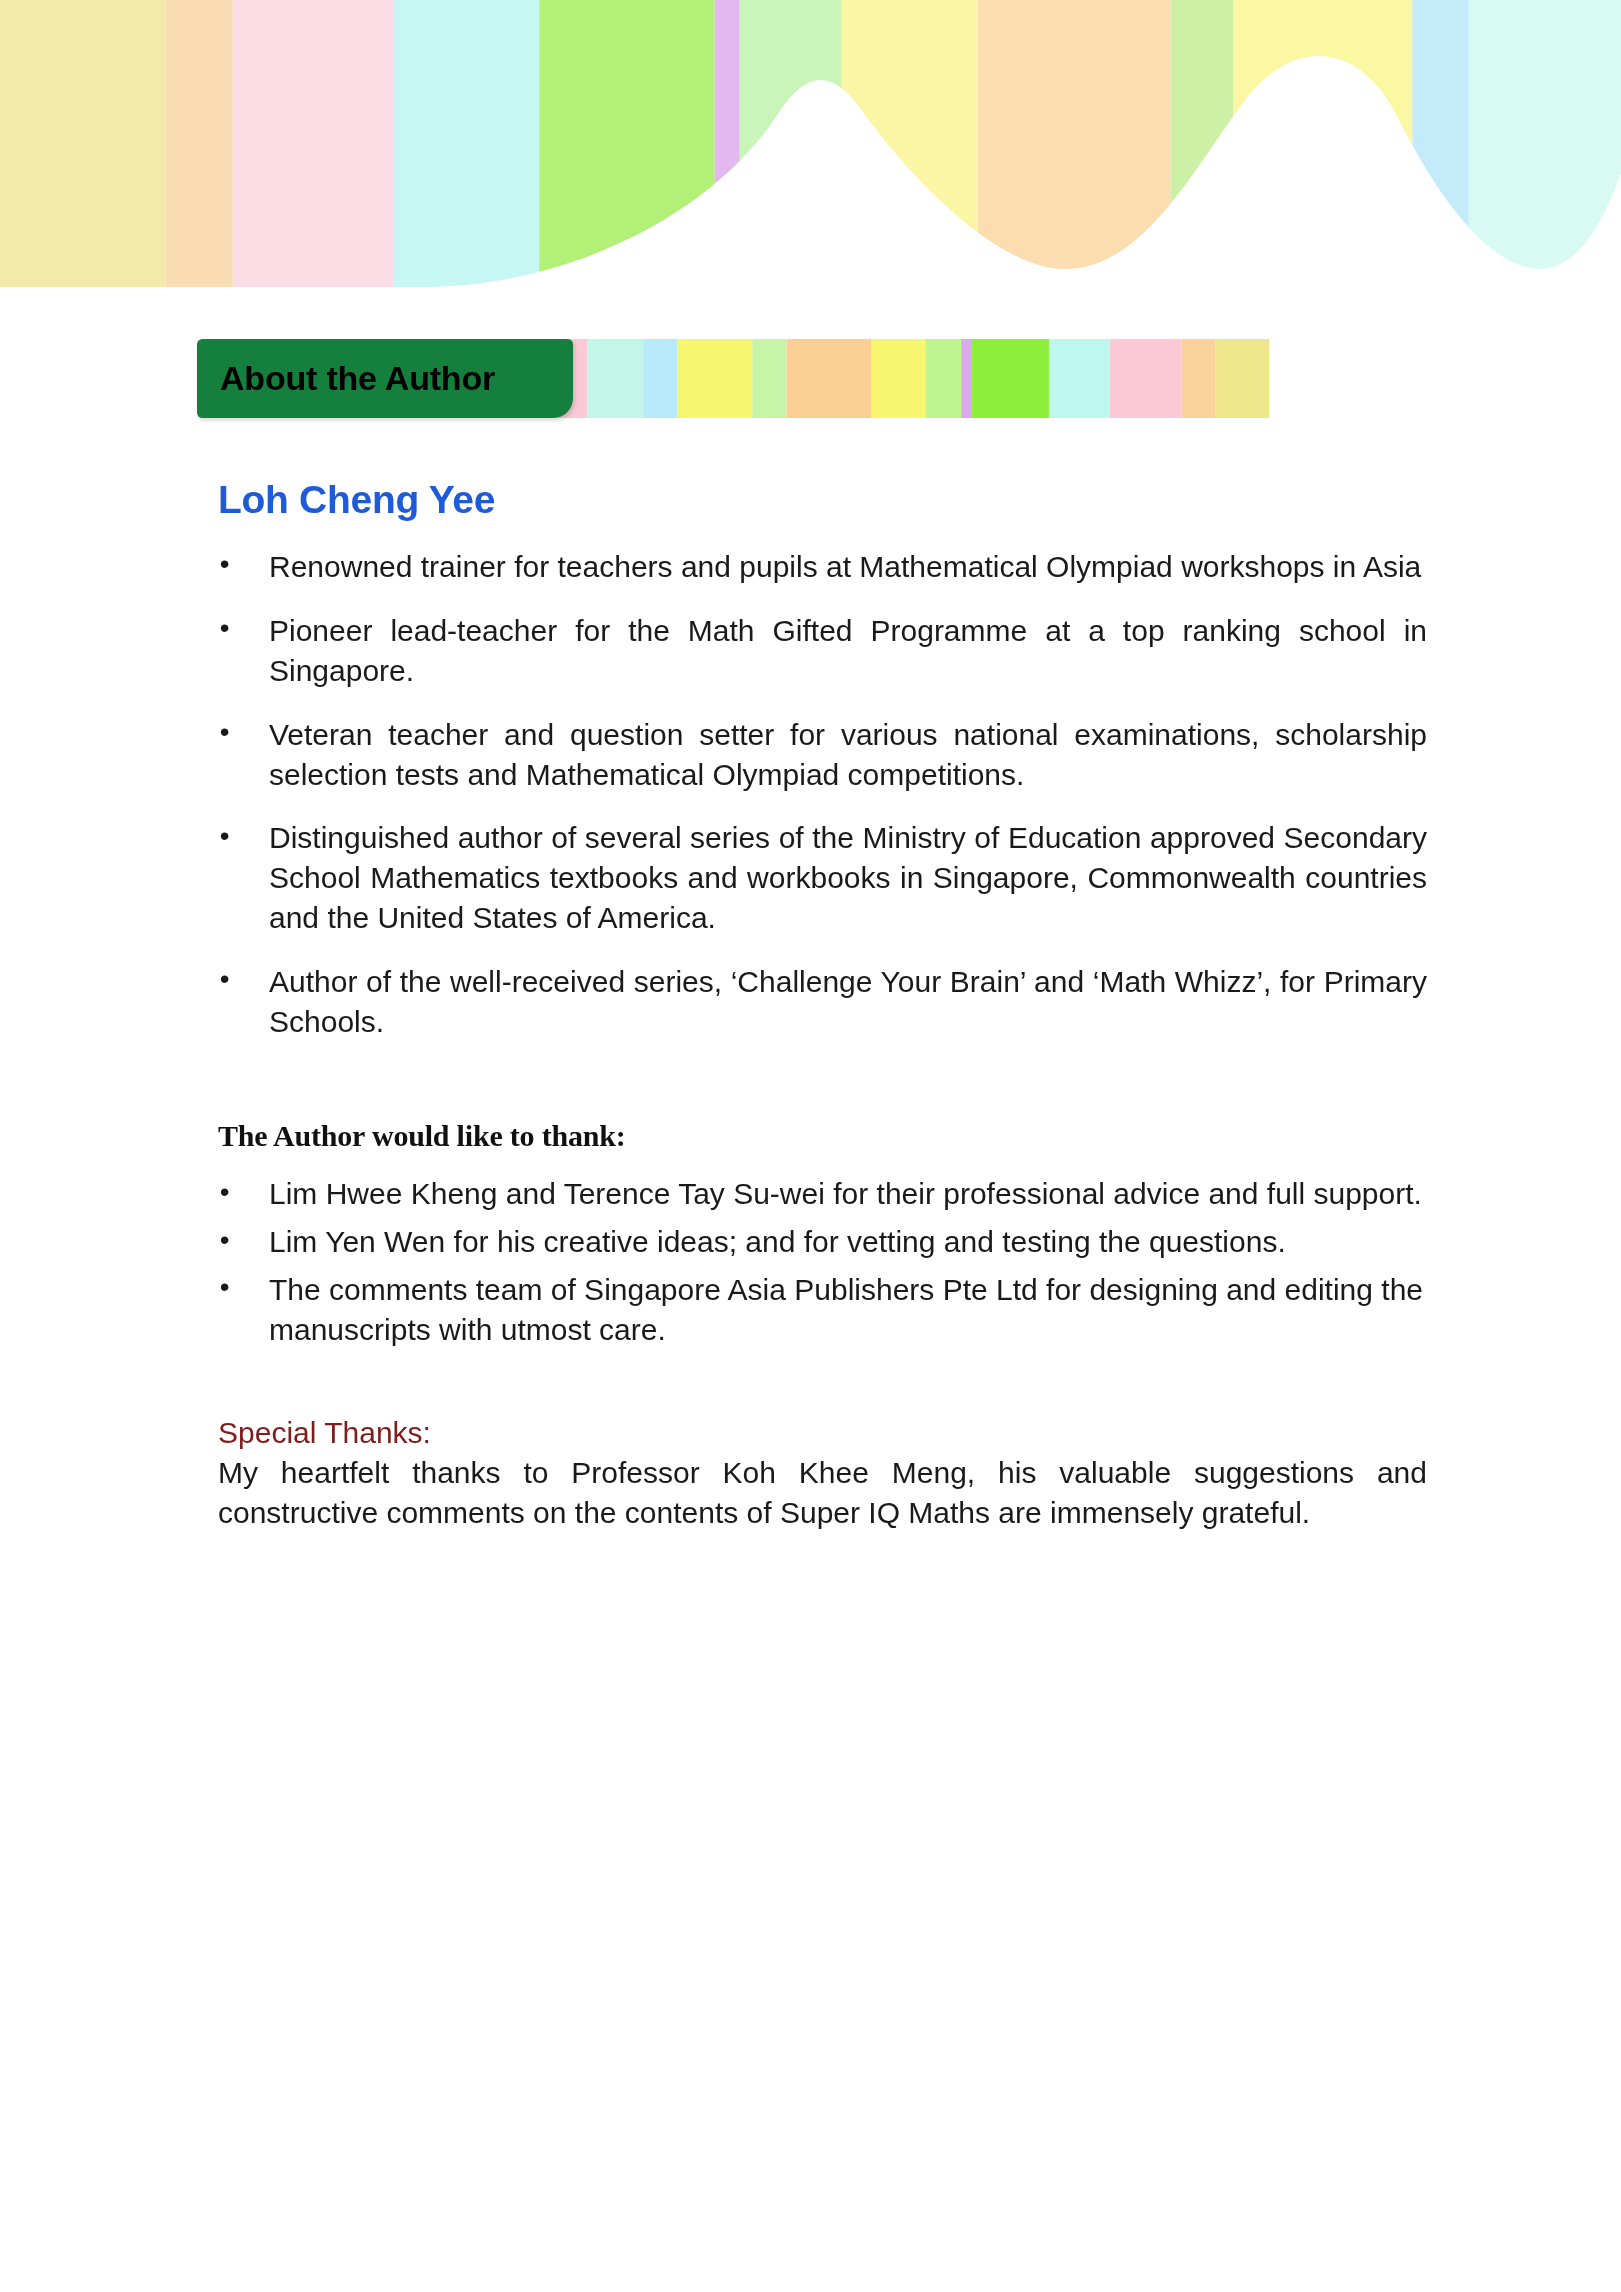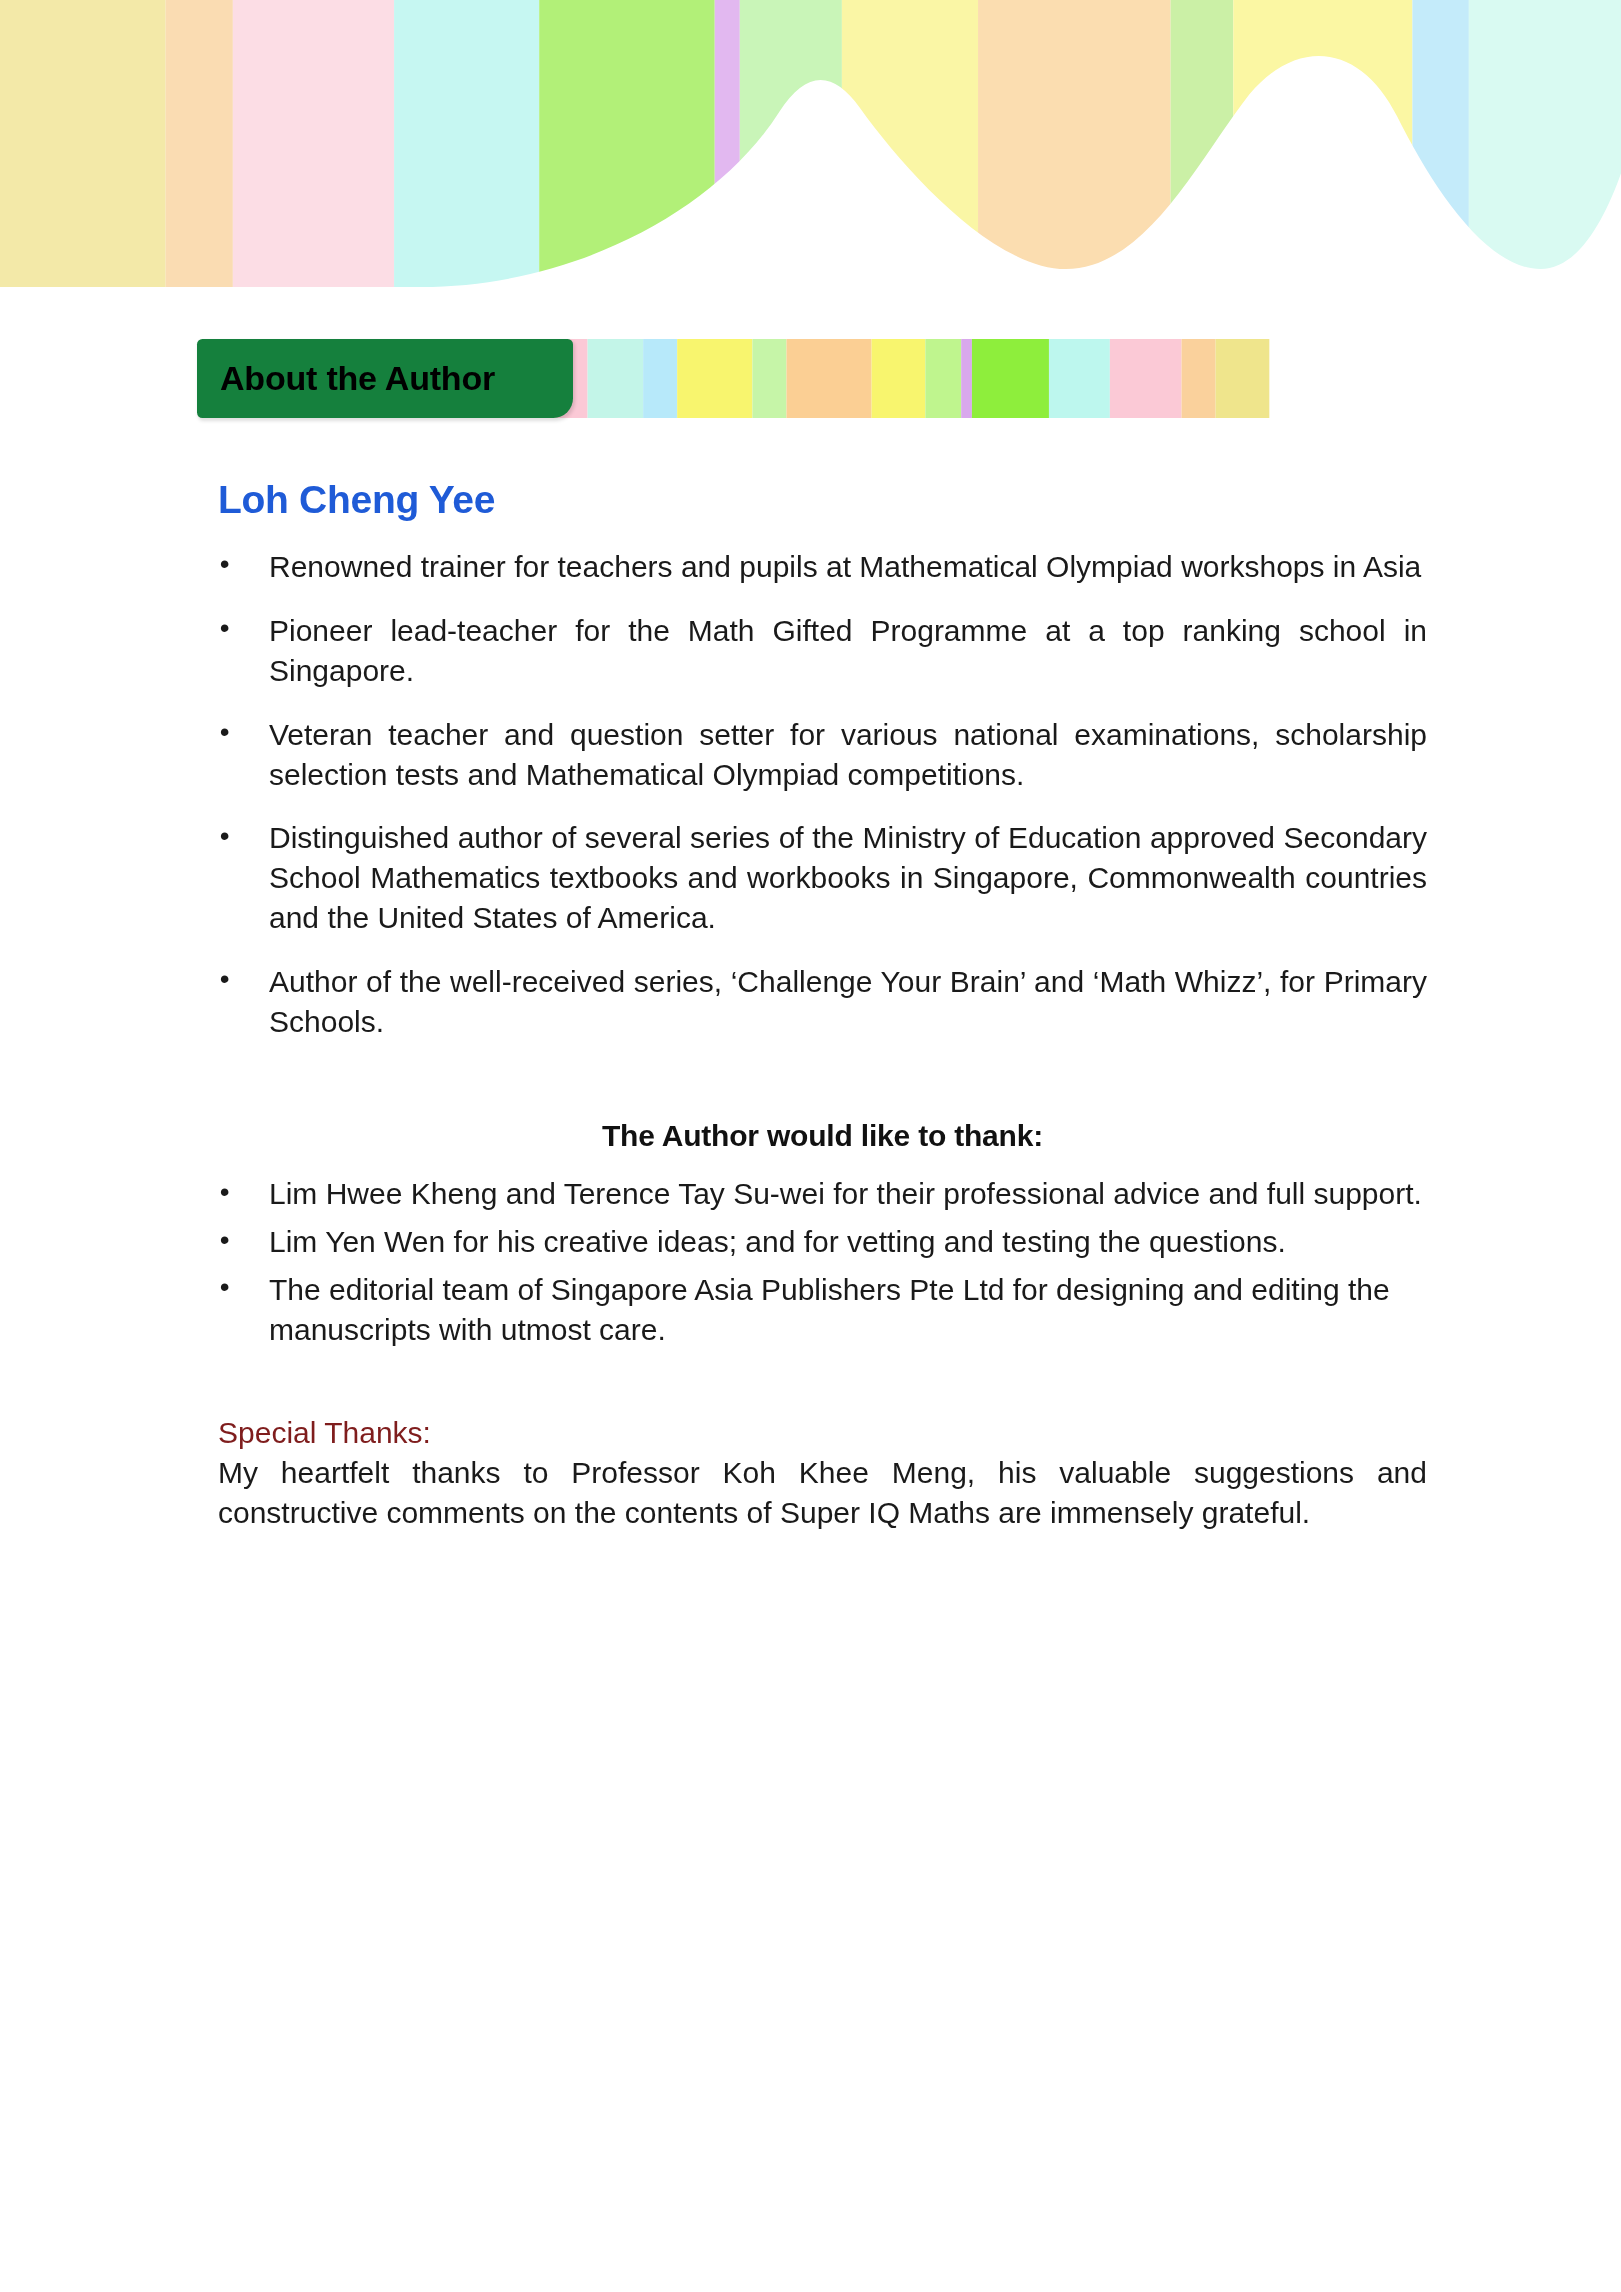--- a/index.html
+++ b/index.html
@@ -102,27 +102,26 @@
     top: -1.8px;
     font-size: 28px;
     line-height: 1.33;
     color: #1a1a1a;
   }
   ul.bullets.spaced > li { margin-bottom: 24px; }
   ul.bullets.tight > li  { margin-bottom: 8px; text-align: left; }
   ul.bullets > li:last-child { margin-bottom: 0; }
 
   #thank-heading {
-    font-family: Liberation Sans, sans-serif;
+    font-family: Liberation Serif, serif;
     font-weight: bold;
     font-size: 30px;
     color: #111111;
     margin: 77px 0 21.5px 0;
     letter-spacing: -0.2px;
-    text-align: center;
   }
 
   #special-thanks {
     margin-top: 63px;
   }
   #special-thanks .st-label {
     font-family: "Liberation Sans", sans-serif;
     font-size: 30px;
     line-height: 1.33;
     color: #7f1d1d;
@@ -212,21 +211,21 @@
     <li>Veteran teacher and question setter for various national examinations, scholarship selection tests and Mathematical Olympiad competitions.</li>
     <li>Distinguished author of several series of the Ministry of Education approved Secondary School Mathematics textbooks and workbooks in Singapore, Commonwealth countries and the United States of America.</li>
     <li>Author of the well-received series, ‘Challenge Your Brain’ and ‘Math Whizz’, for Primary Schools.</li>
   </ul>
 
   <h2 id="thank-heading">The Author would like to thank:</h2>
 
   <ul class="bullets tight" id="acknowledgements-list">
     <li>Lim Hwee Kheng and Terence Tay Su-wei for their professional advice and full support.</li>
     <li>Lim Yen Wen for his creative ideas; and for vetting and testing the questions.</li>
-    <li>The editorial team of Singapore Asia Publishers Pte Ltd for designing and editing the manuscripts with utmost care.</li>
+    <li>The comments team of Singapore Asia Publishers Pte Ltd for designing and editing the manuscripts with utmost care.</li>
   </ul>
 
   <div id="special-thanks">
     <div class="st-label">Special Thanks:</div>
     <div class="st-body">My heartfelt thanks to Professor Koh Khee Meng, his valuable suggestions and constructive comments on the contents of Super IQ Maths are immensely grateful.</div>
   </div>
 
 </div>
 
 

